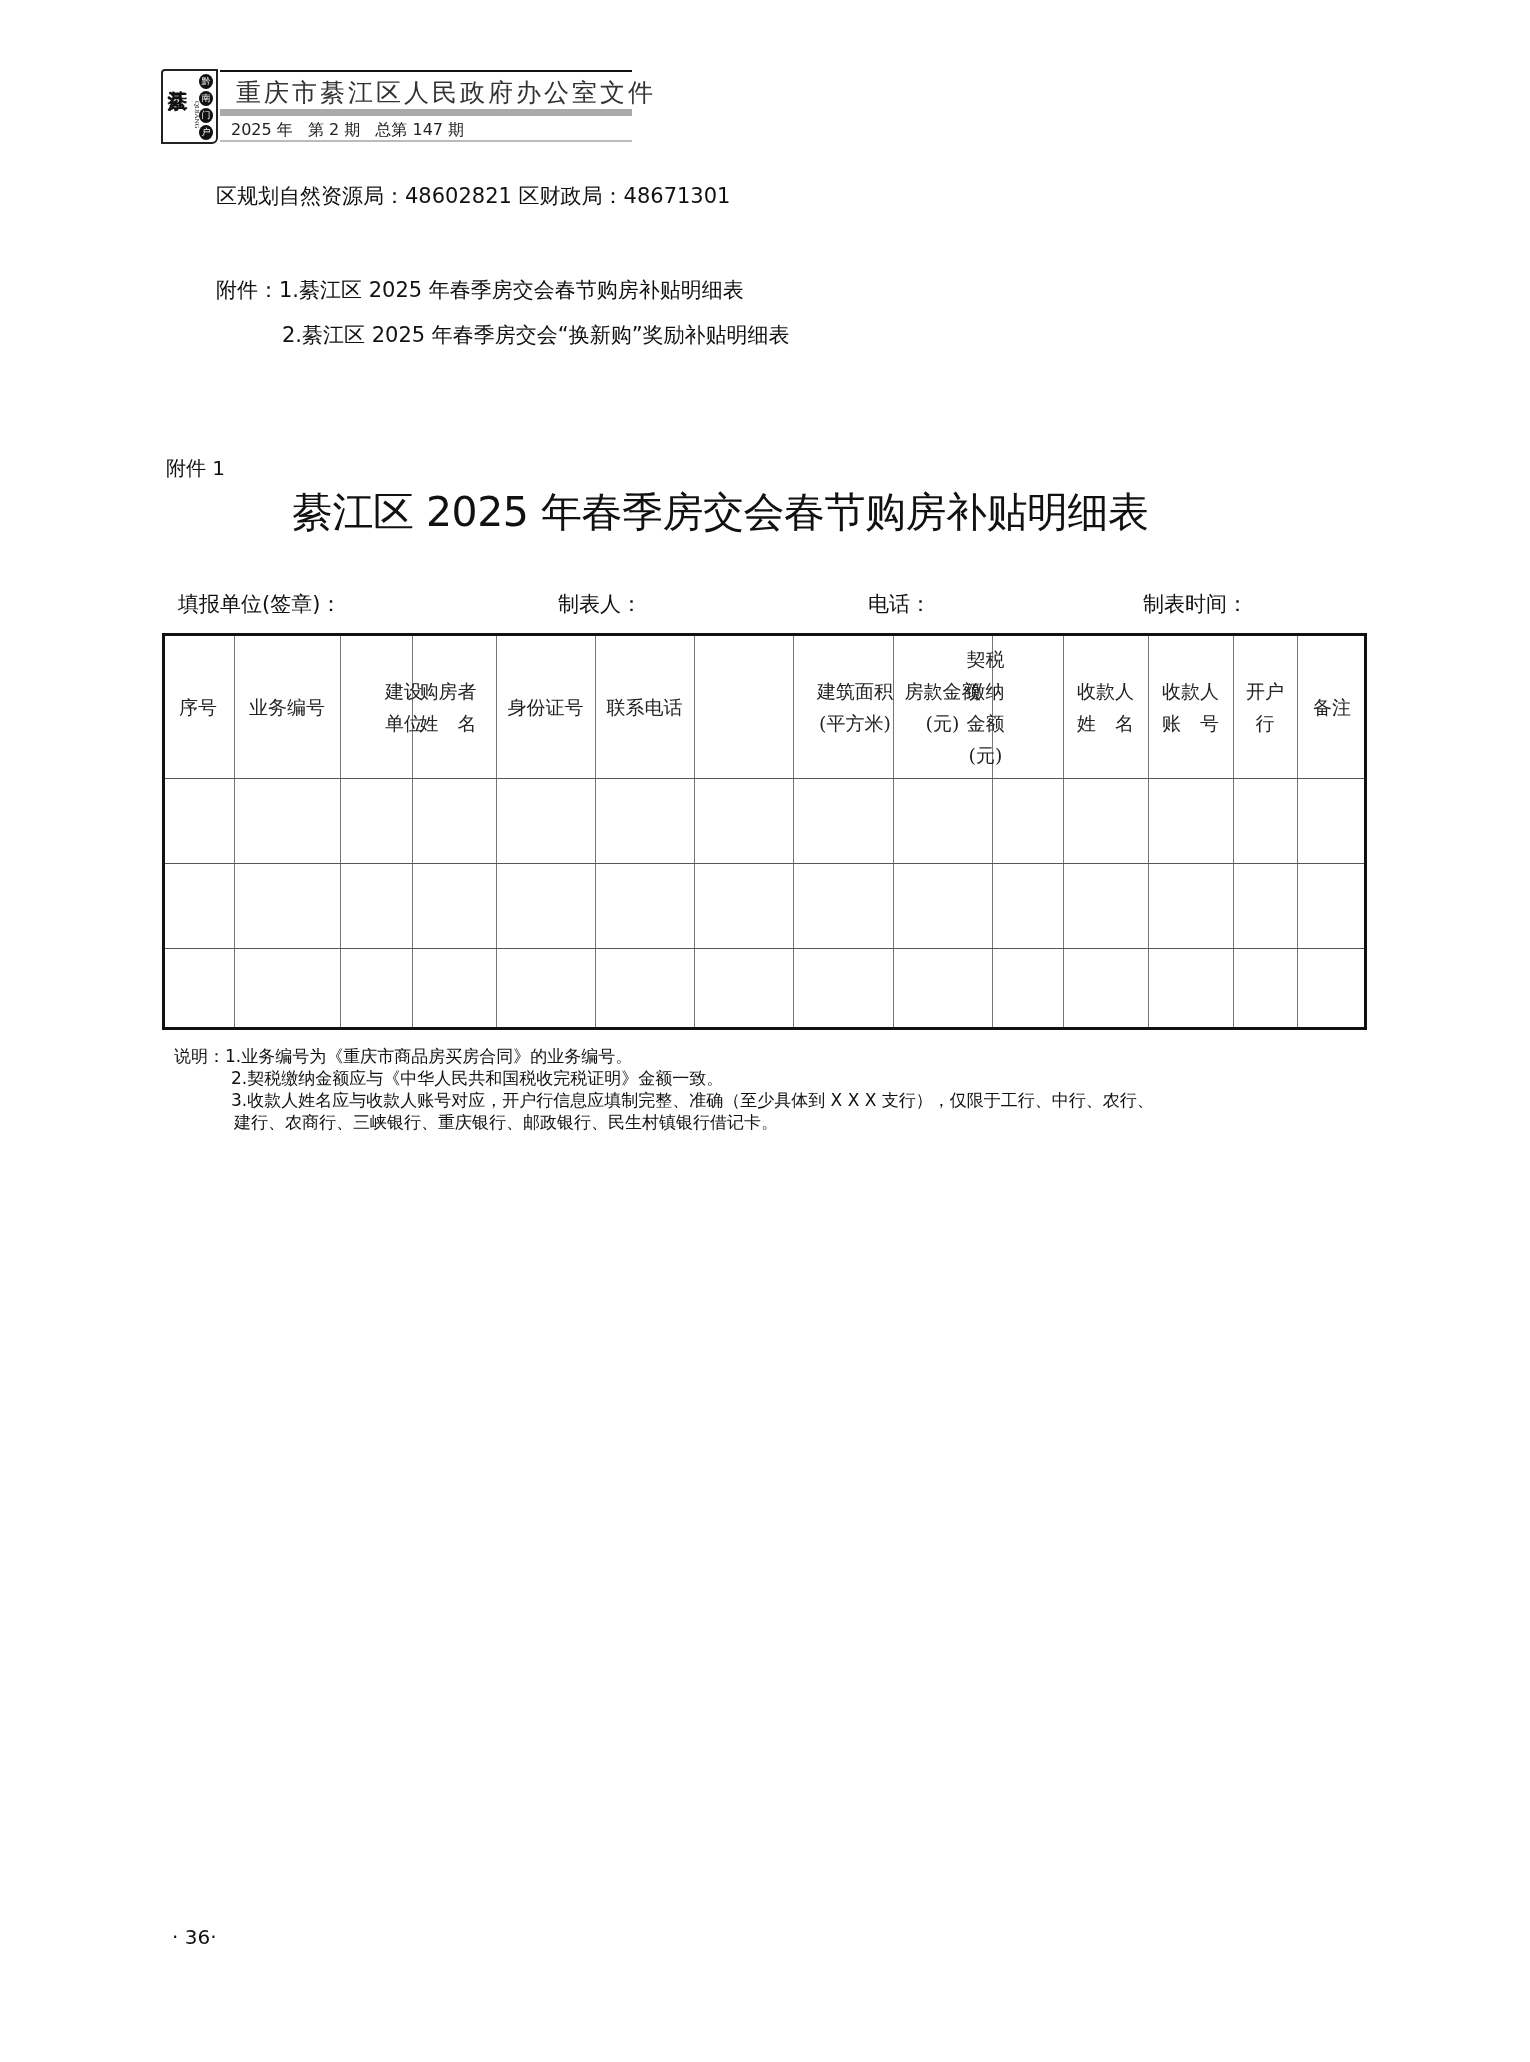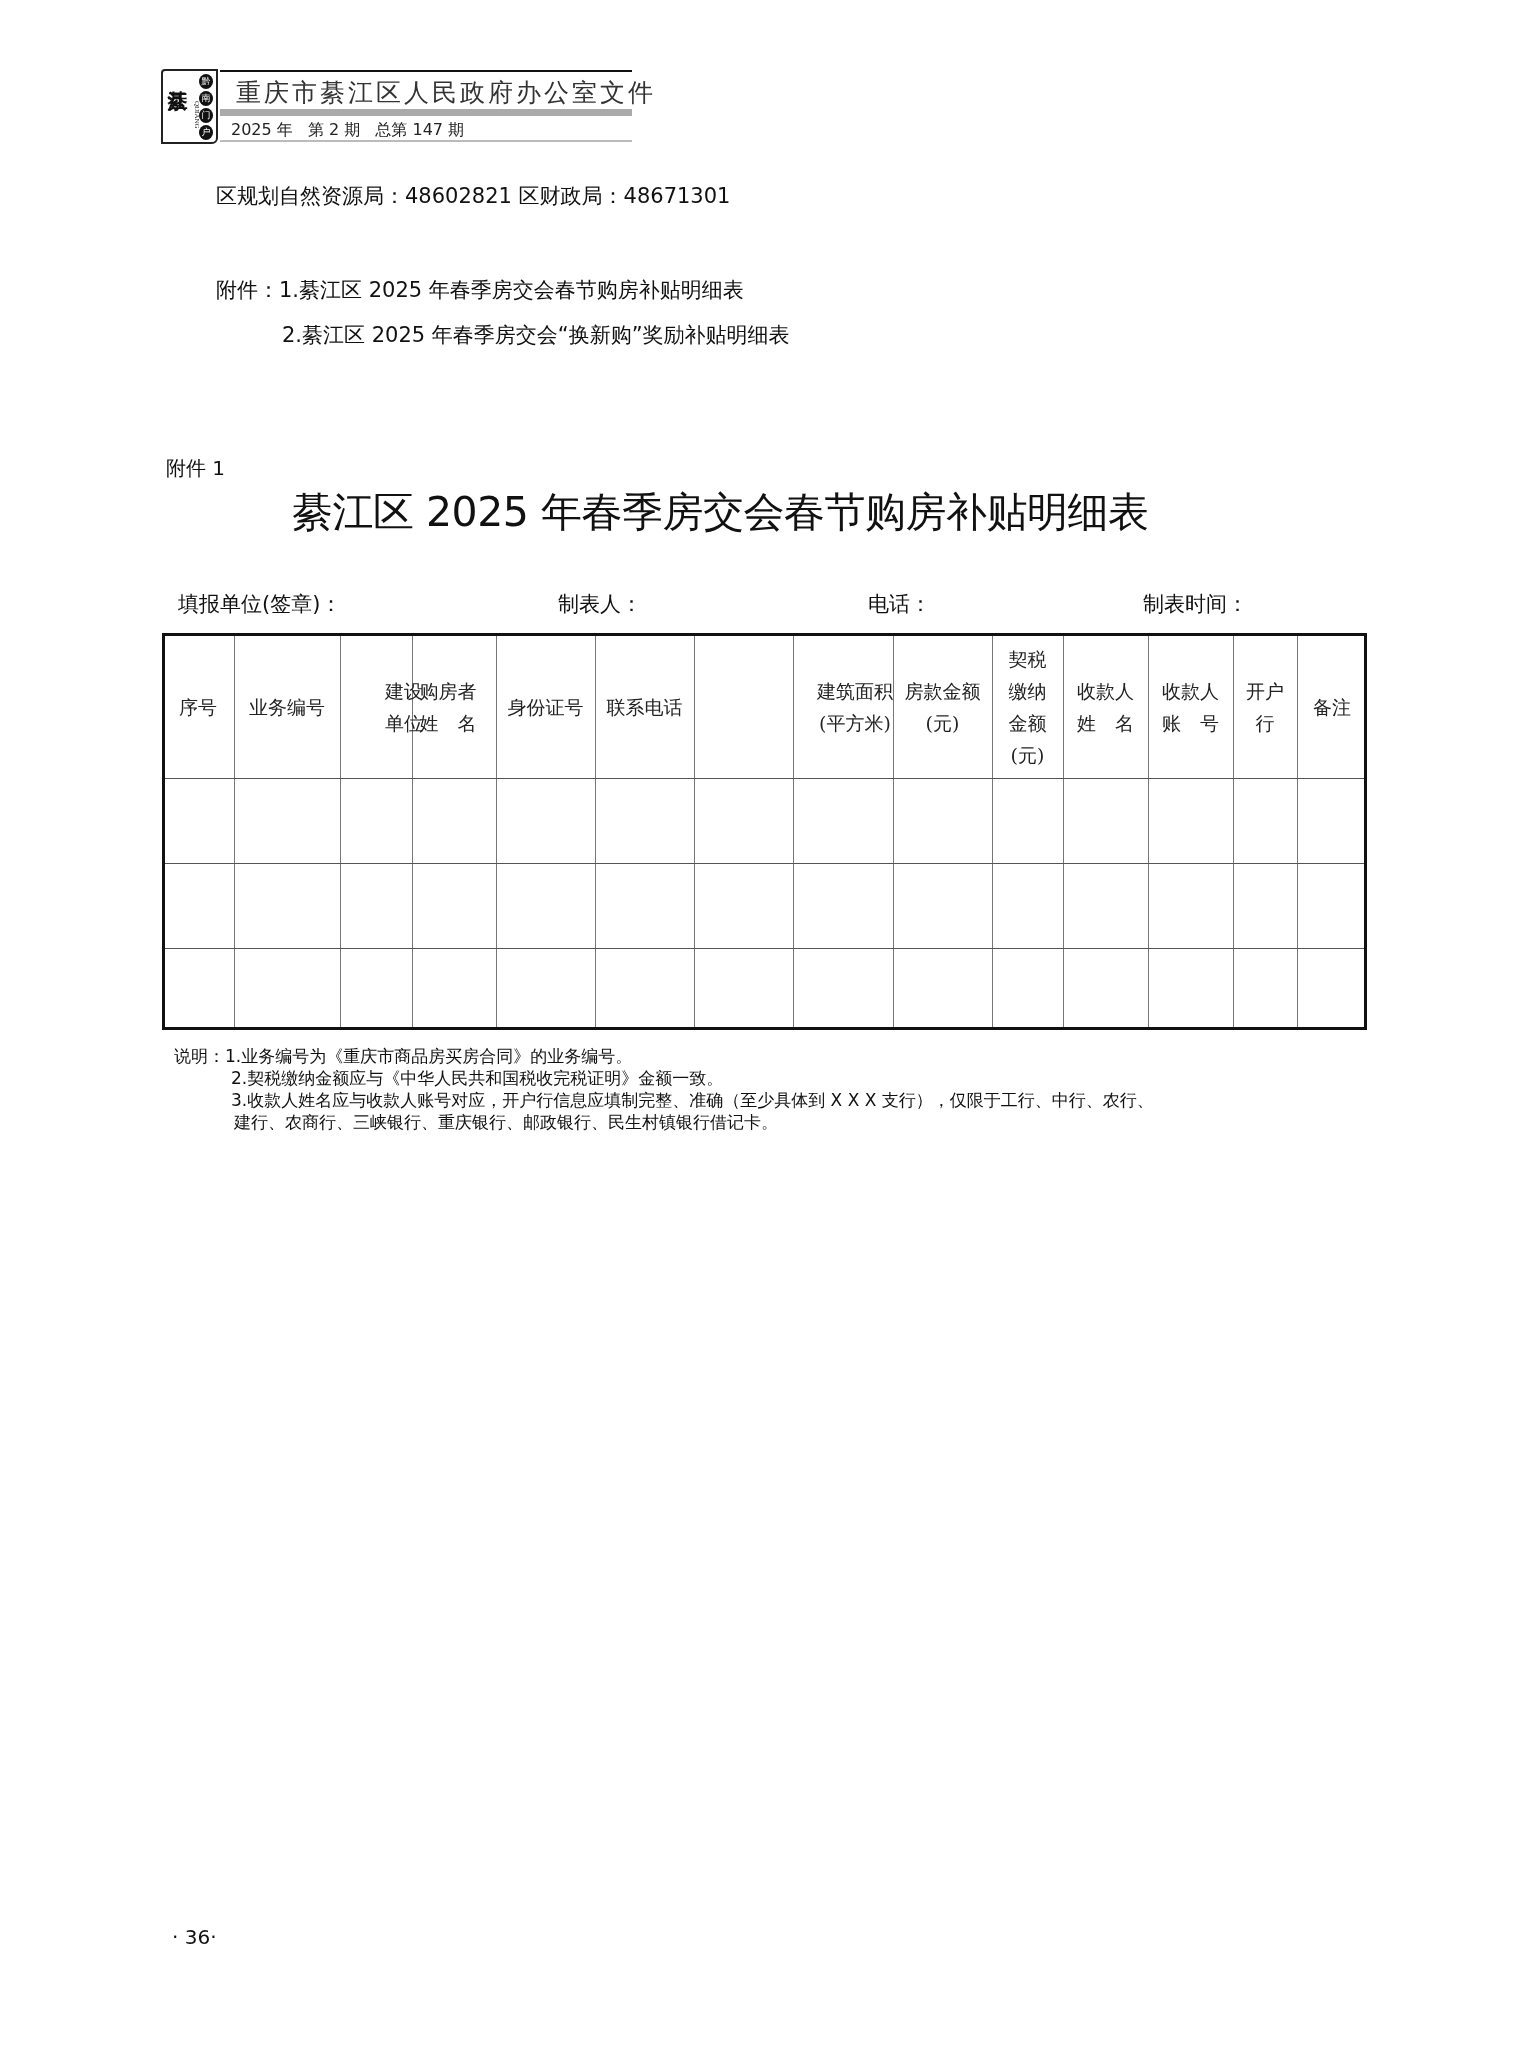--- a/index.html
+++ b/index.html
@@ -139,21 +139,21 @@
         <span class="ln">建筑面积</span>
         <span class="ln">(平方米)</span>
       </div>
     </div>
     <div class="th" style="left: 728px; width: 99px;">
       <div>
         <span class="ln">房款金额</span>
         <span class="ln">(元)</span>
       </div>
     </div>
-    <div class="th" style="left: 827px; width: 71px;">
+    <div class="th" style="left: 785px; width: 71px;">
       <div>
         <span class="ln">契税</span>
         <span class="ln">缴纳</span>
         <span class="ln">金额</span>
         <span class="ln">(元)</span>
       </div>
     </div>
     <div class="th" style="left: 898px; width: 85px;">
       <div>
         <span class="ln">收款人</span>

